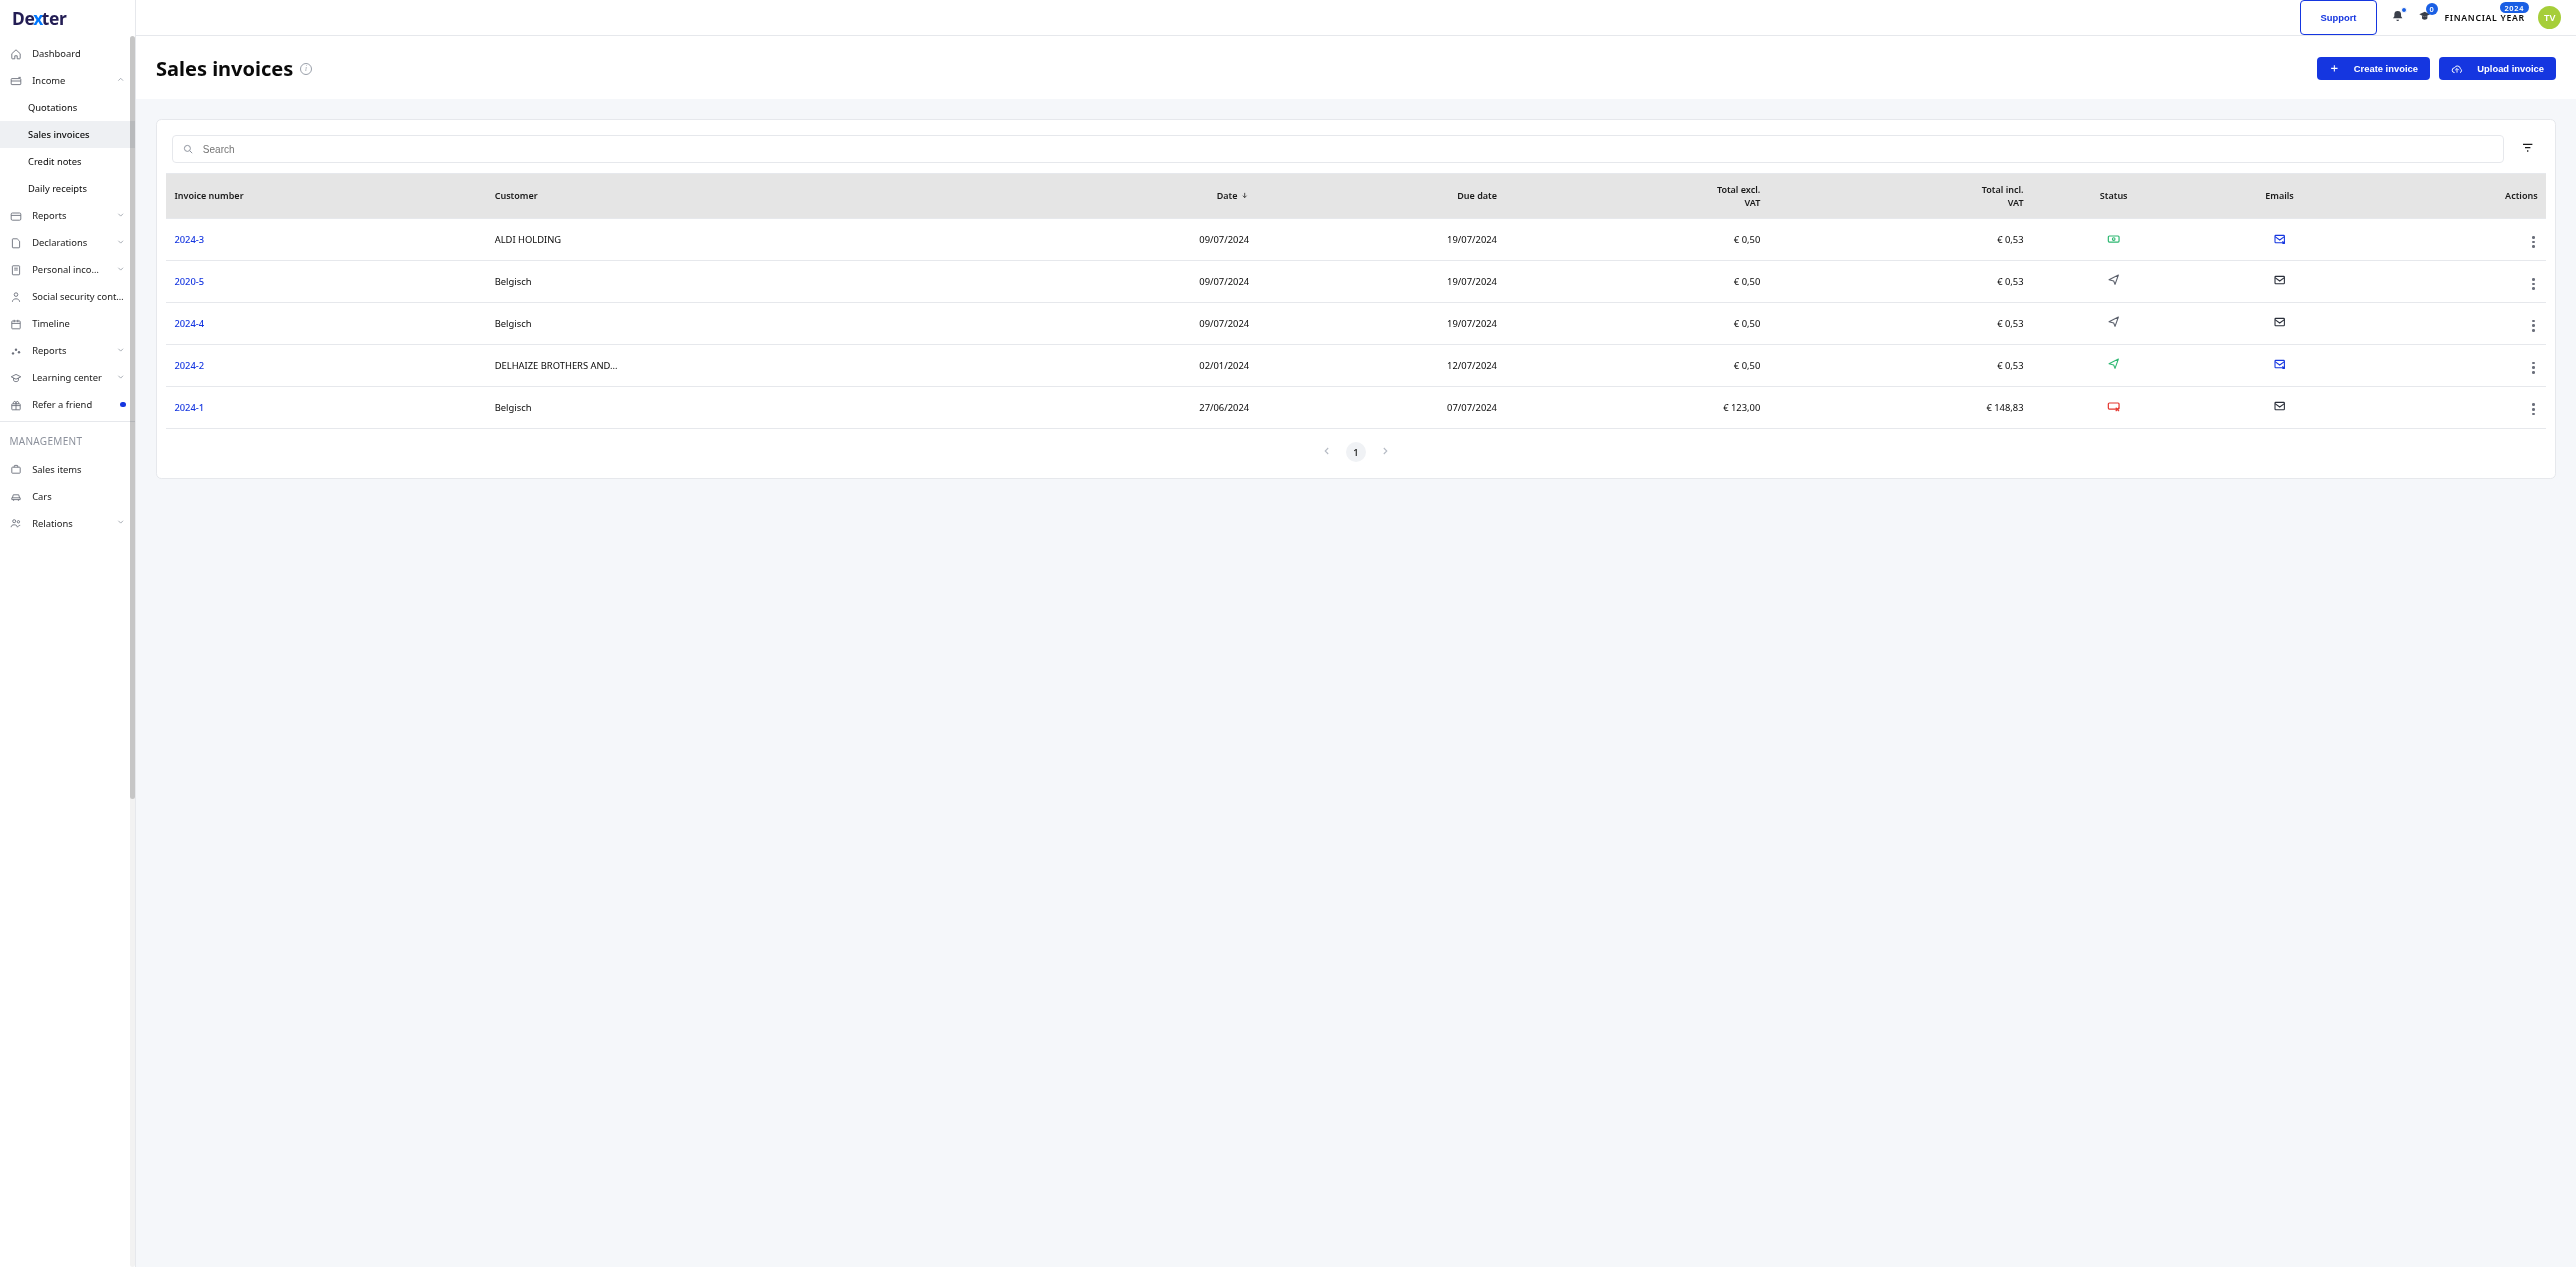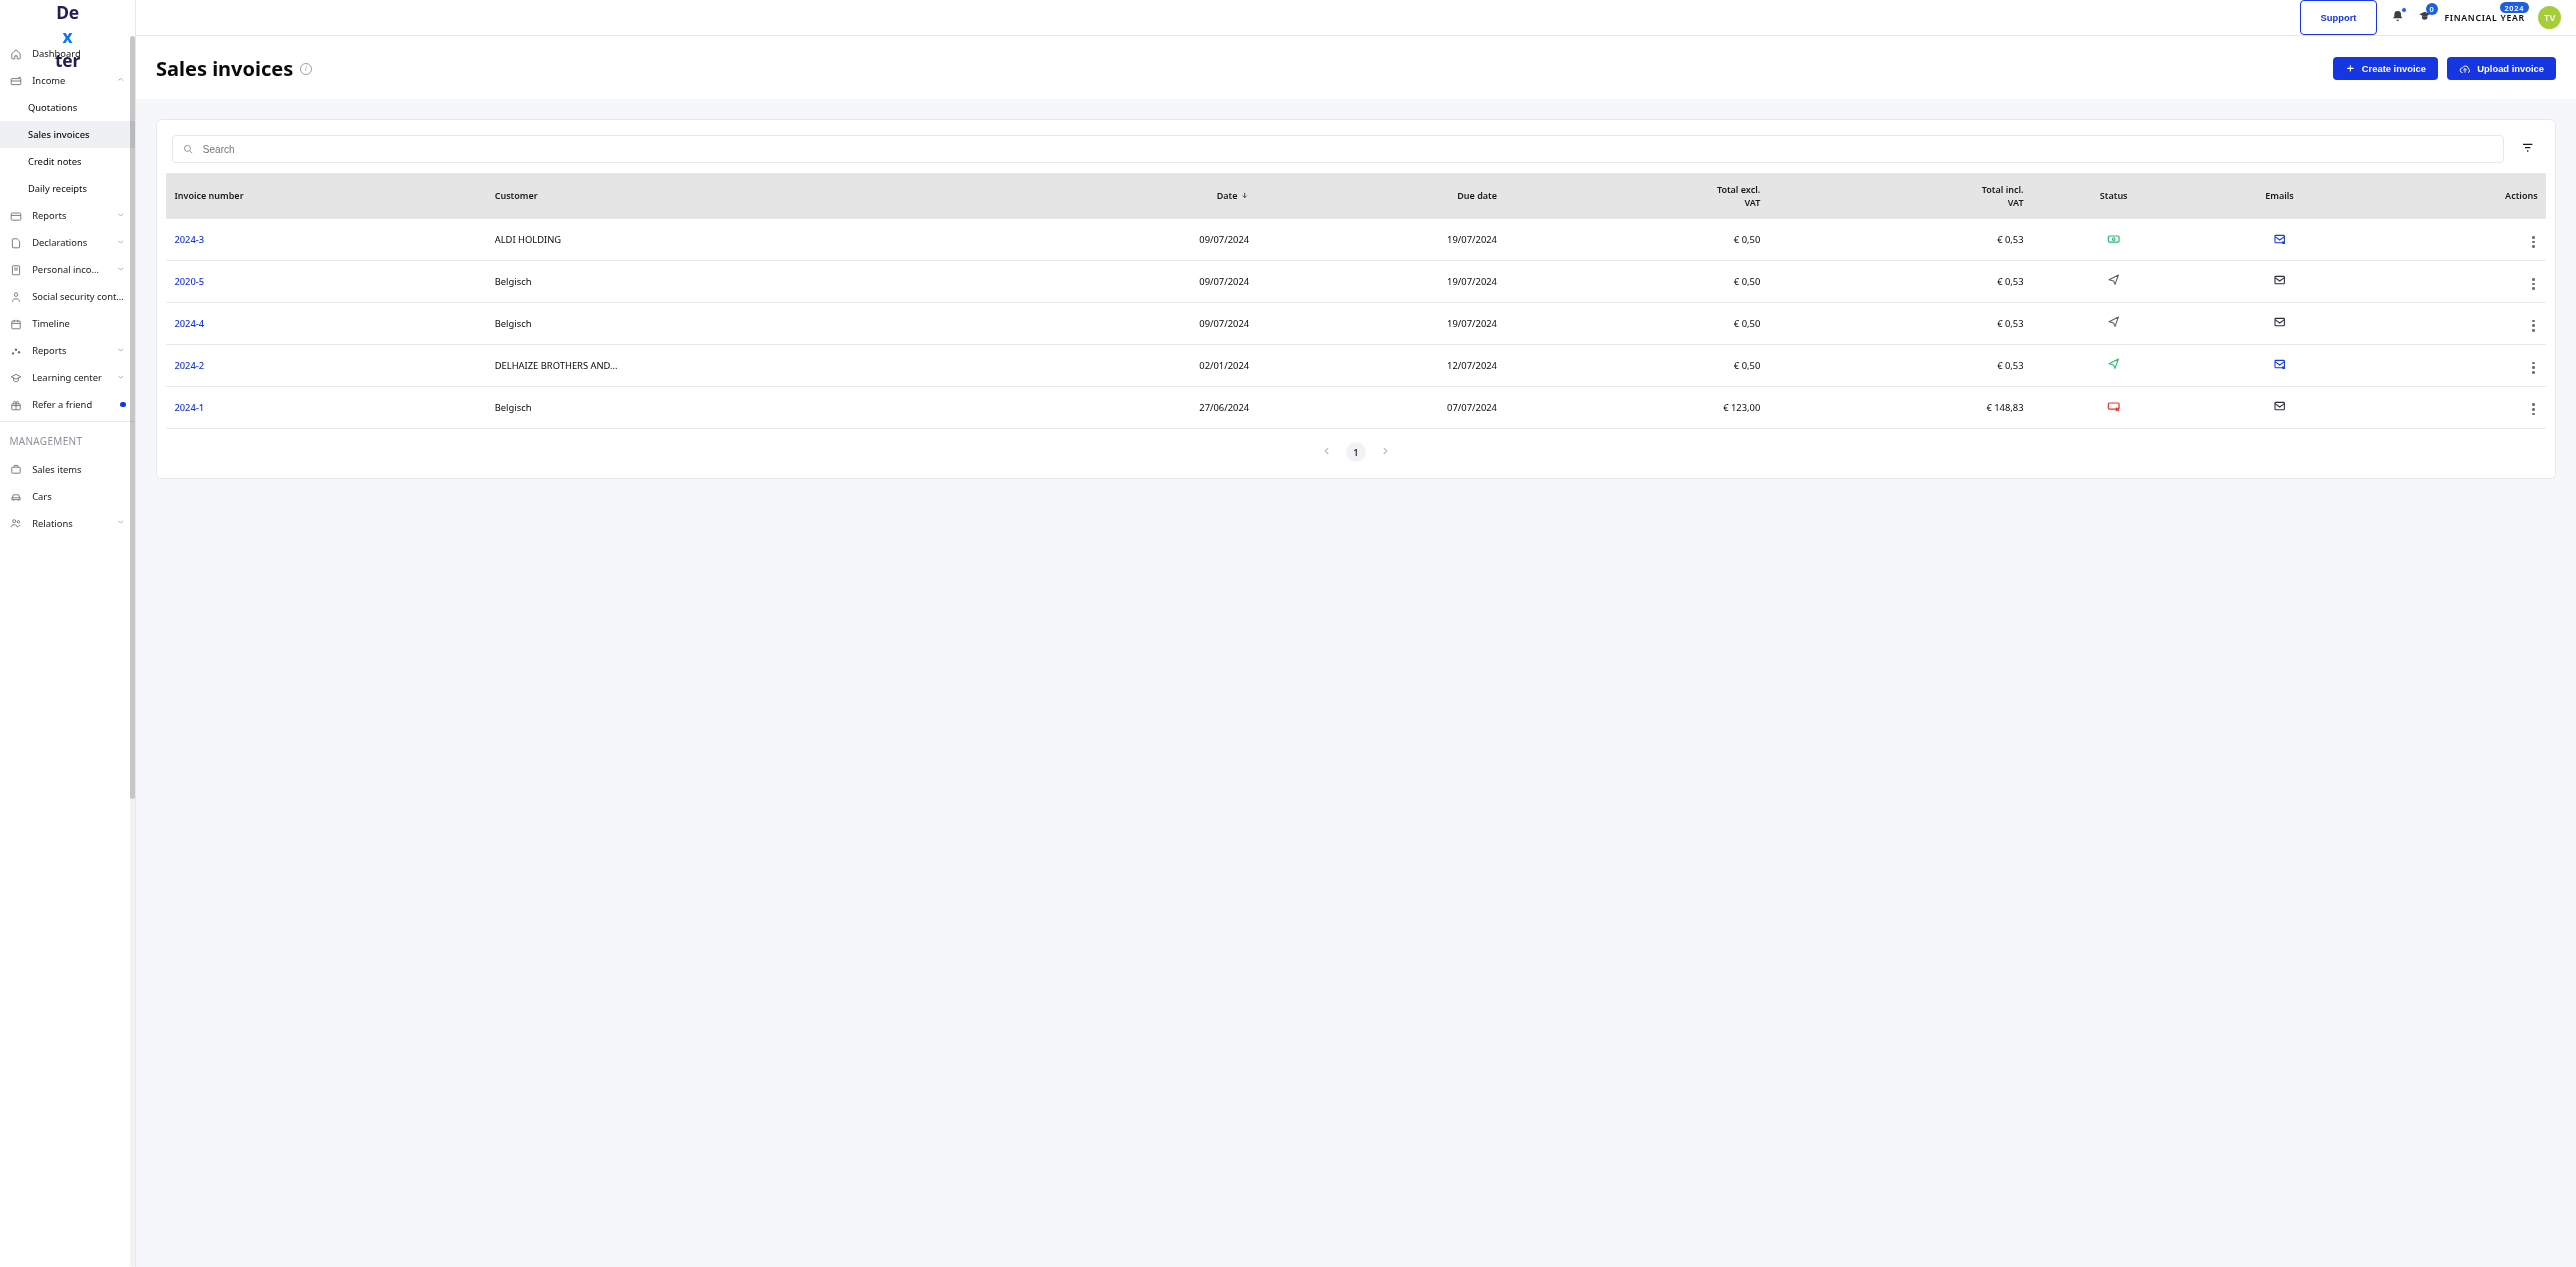--- a/index.html
+++ b/index.html
@@ -38,21 +38,21 @@
     width:5.4px;background:rgba(0,0,0,.05);
     border-radius:2.7px;
   }
   .sb-scroll .thumb{
     position:absolute;left:0;right:0;top:0;height:62%;
     background:rgba(0,0,0,.18);border-radius:2.7px;
   }
   .logo{
     height:36px;display:flex;align-items:center;
     padding:0 12px;font-weight:700;font-size:17.4px;
-    color:var(--navy);letter-spacing:-0.3px;flex-direction:column;
+    color:var(--navy);letter-spacing:-0.3px;
   }
   .logo .x{color:#0077FF;margin:0 -1.3px;}
   .nav{padding-top:4px;}
   .nav-item{
     display:flex;align-items:center;gap:9.4px;
     height:27px;padding:0 9.4px;cursor:pointer;
     color:#1A1A1A;position:relative;
   }
   .nav-item .icon{width:13.4px;display:flex;justify-content:center;color:#6B6F7B;}
   .nav-item .label{flex:1;white-space:nowrap;overflow:hidden;text-overflow:ellipsis;}
@@ -122,21 +122,21 @@
   .page-title{font-size:20px;font-weight:700;margin:0;}
   .info-circ{
     width:12px;height:12px;border:1px solid #9AA0AA;border-radius:50%;
     display:flex;align-items:center;justify-content:center;
     font-size:7.4px;color:#9AA0AA;font-style:italic;font-family:serif;
   }
   .btn-row{display:flex;gap:9.4px;}
   .btn{
     height:23px;border:0;border-radius:4px;
     background:var(--blue);color:#fff;font-weight:600;
-    padding:8px 12px;display:inline-flex;align-items:center;gap:6px;
+    padding:8px 12px;display:inline-flex;align-items:center;gap:14px;
     cursor:pointer;font-size:9.4px;
   }
   .btn svg{fill:#fff;}
 
   
   .content{background:var(--bg);padding:20px;flex:1;}
   .card{
     background:#fff;border:0.7px solid var(--border);
     border-radius:5.4px;padding:0;overflow:hidden;
   }

